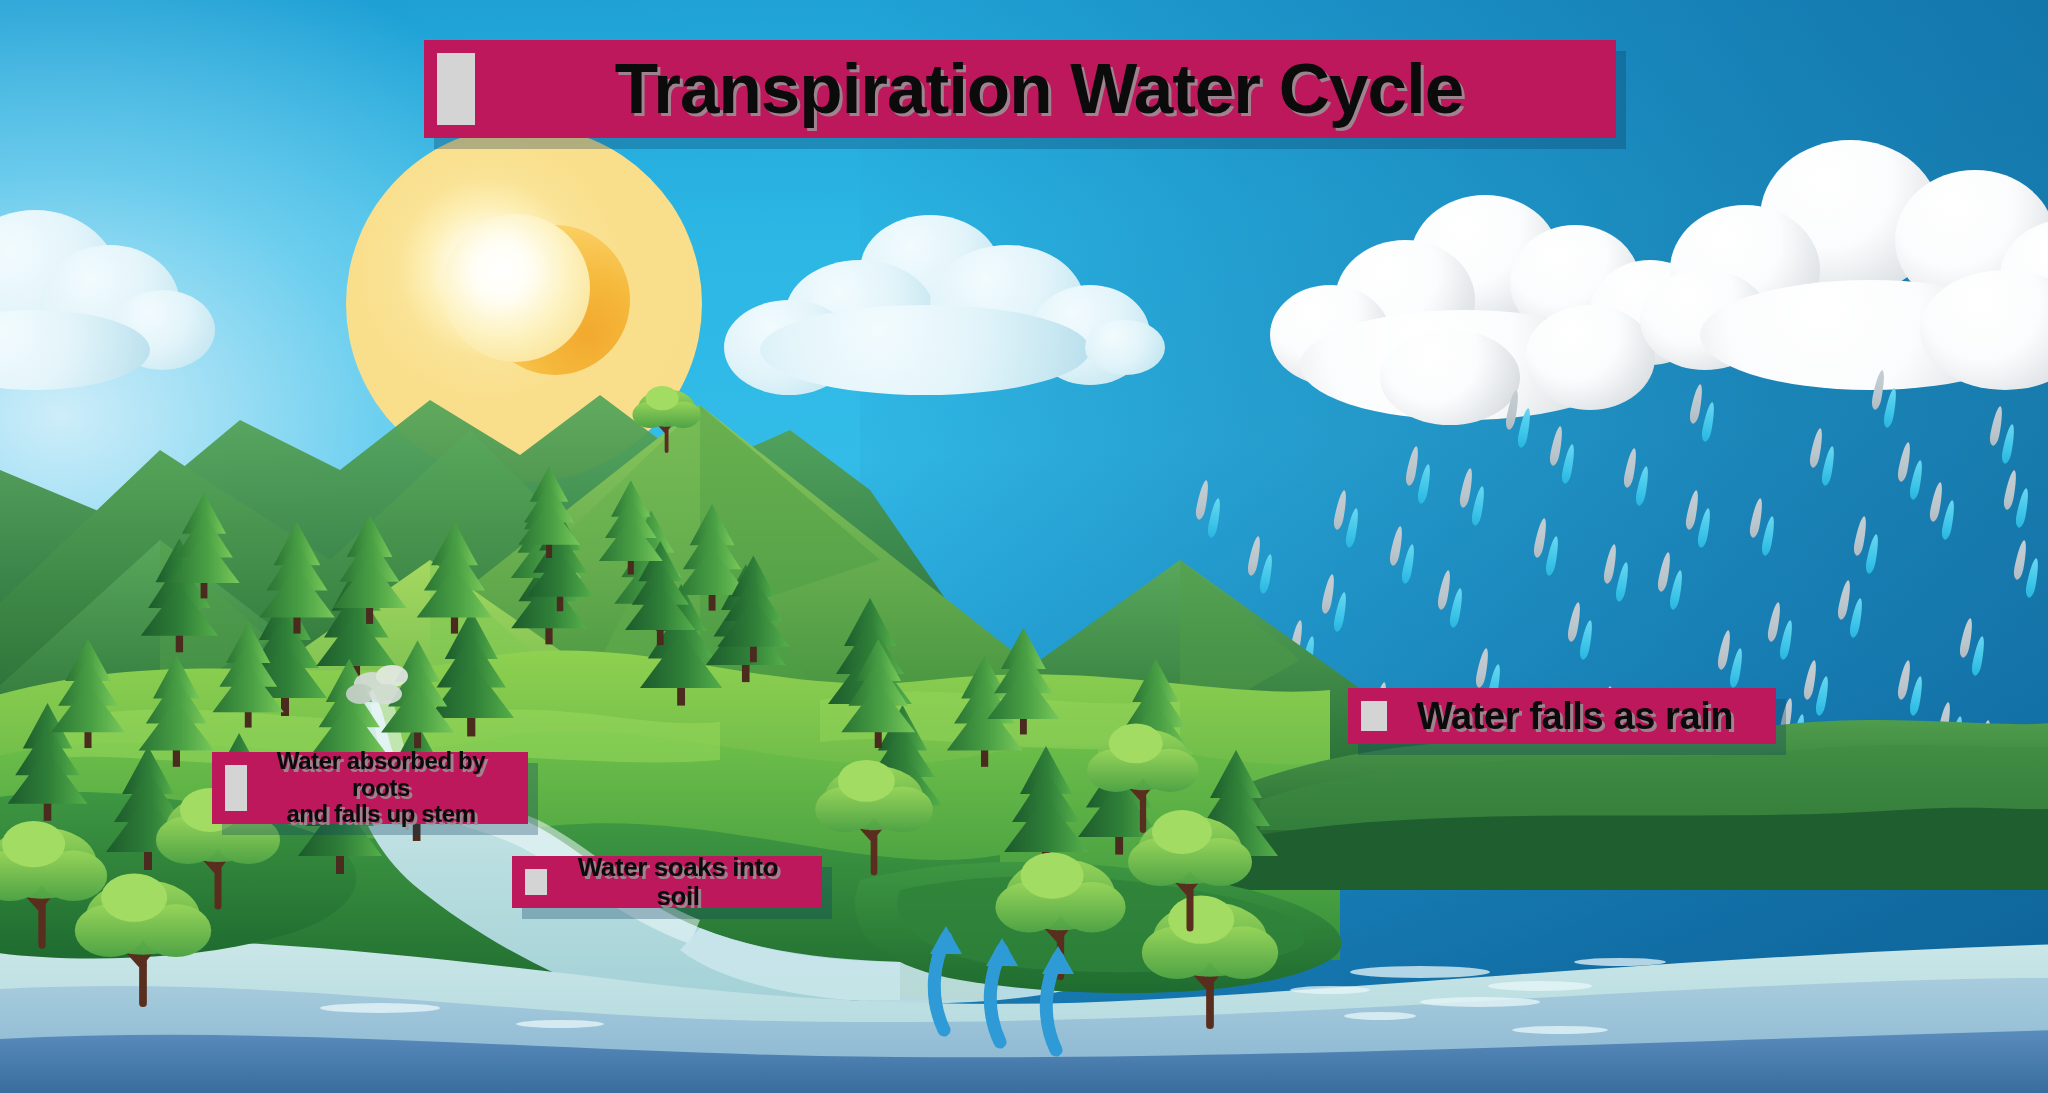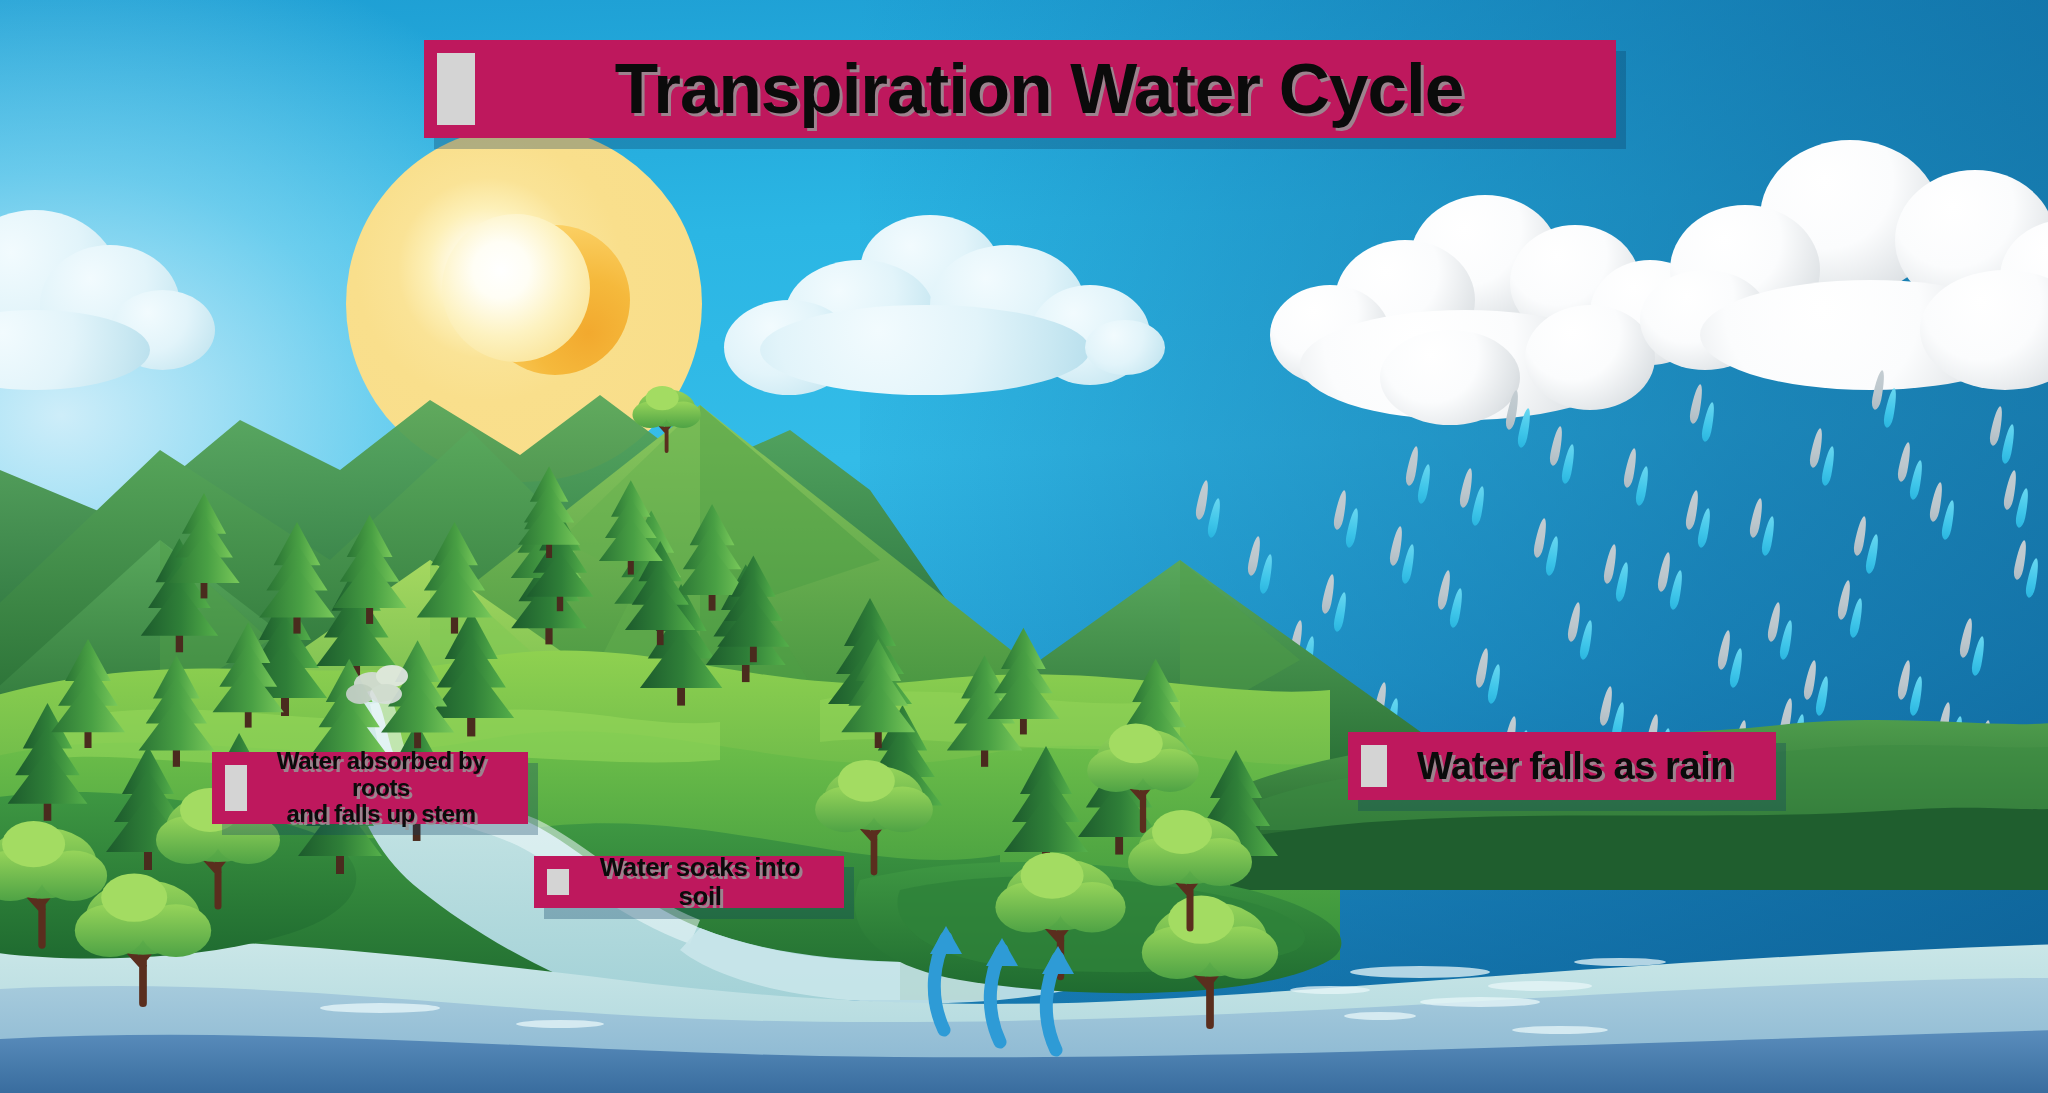--- a/index.html
+++ b/index.html
@@ -94,25 +94,25 @@
   #title-card .txt { font-size:71px; letter-spacing:-1px; }
 
   #label-vapor { left:494px; top:452px; height:92px; width:330px; }
   #label-vapor .tab { width:24px; }
   #label-vapor .txt { font-size:29px; }
 
   #label-roots { left:212px; top:752px; height:72px; width:316px; }
   #label-roots .tab { width:22px; }
   #label-roots .txt { font-size:24px; }
 
-  #label-soil { left:534px; top:856px; height:52px; width:310px; }
+  #label-soil { left:512px; top:856px; height:52px; width:310px; }
   #label-soil .tab { width:22px; }
   #label-soil .txt { font-size:26px; }
 
-  #label-rain { left:1348px; top:732px; height:68px; width:428px; }
+  #label-rain { left:1348px; top:688px; height:56px; width:428px; }
   #label-rain .tab { width:26px; }
   #label-rain .txt { font-size:38px; }
 </style>
 </head>
 <body>
 
 <div id="stage">
 
   <div class="sky"></div>
   <div class="sky-right-dark"></div>

